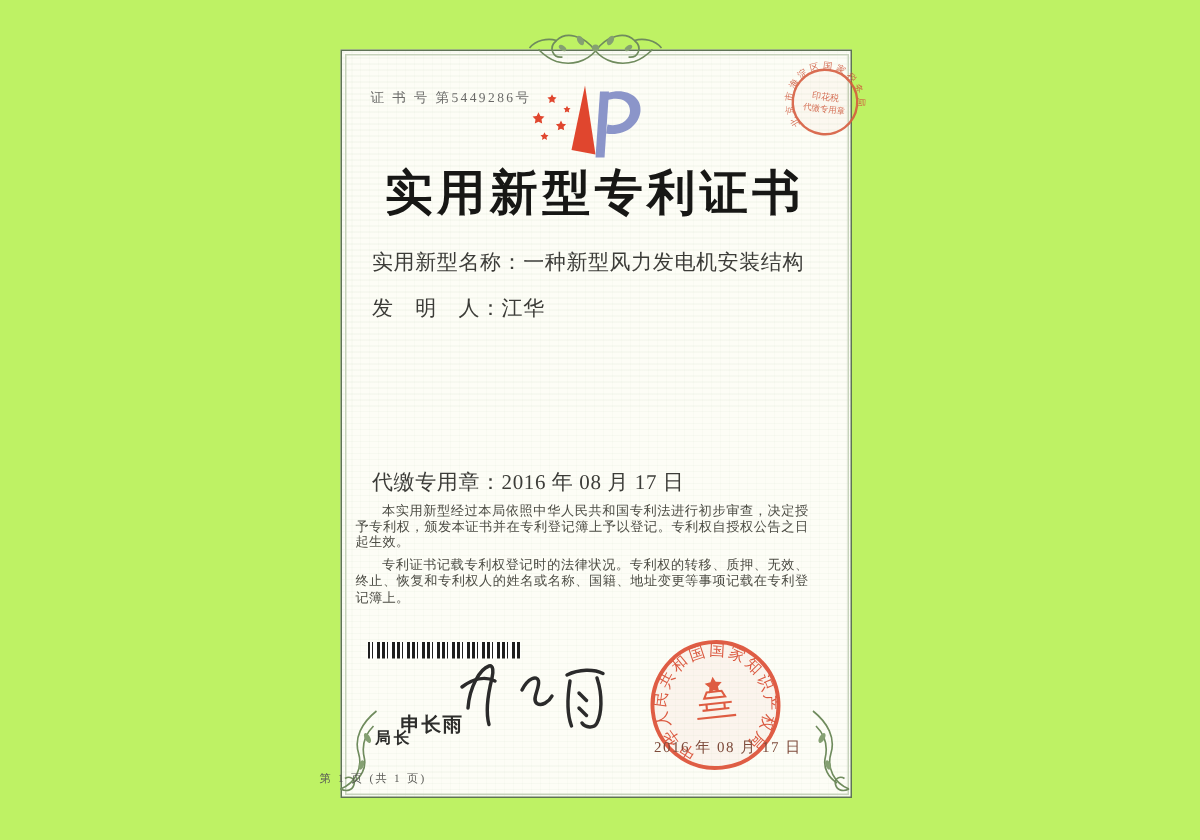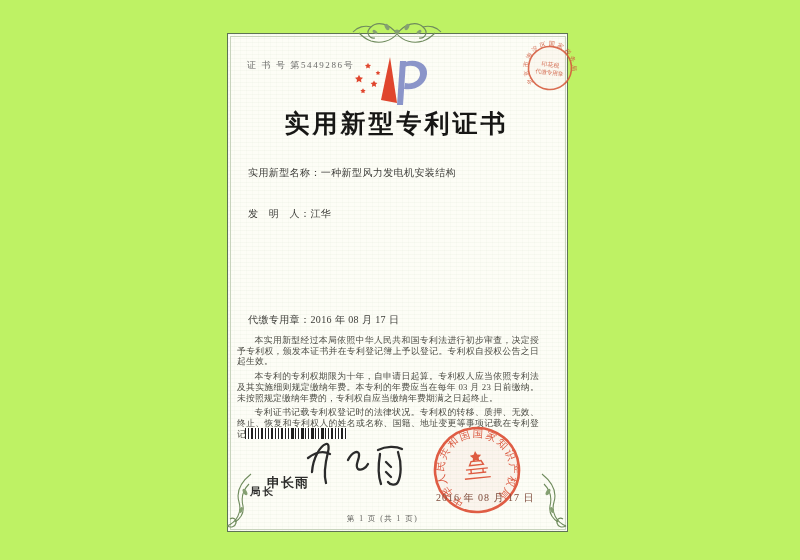--- a/index.html
+++ b/index.html
@@ -12,36 +12,36 @@
     position:absolute;left:227px;top:33px;width:339px;height:497px;
     border:1.5px solid #5e7355;
     background:
       repeating-linear-gradient(0deg, rgba(150,180,140,0.06) 0 1px, rgba(255,255,255,0) 1px 4px),
       repeating-linear-gradient(90deg, rgba(150,180,140,0.04) 0 1px, rgba(255,255,255,0) 1px 6px),
       #fdfdf6;
   }
   .frame-inner{position:absolute;inset:1.5px;border:1px solid #c7d3bc;}
   .abs{position:absolute;}
   .cert-number{left:247px;top:59px;font-size:9px;color:#6a6a68;letter-spacing:1.6px;}
-  .title{left:227px;top:107px;width:339px;text-align:center;font-size:25px;font-weight:bold;
+  .title{left:227px;top:107px;width:339px;text-align:center;font-size:32px;font-weight:bold;
          letter-spacing:3px;color:#171715;}
-  .field{left:248px;font-size:10px;color:#3c3c38;letter-spacing:0.4px;white-space:nowrap;text-align:center;}
-  .f0{top:166px;} .f1{top:207px;} .f2{top:228px;} .f3{top:256px;} .f4{top:285px;} .f5{top:313px;}
+  .field{left:248px;font-size:14px;color:#3c3c38;letter-spacing:0.4px;white-space:nowrap;text-align:center;}
+  .f0{top:166px;} .f1{top:197px;} .f2{top:228px;} .f3{top:256px;} .f4{top:285px;} .f5{top:313px;}
   .body-text{left:233px;top:331px;width:310px;font-size:8.8px;line-height:10.7px;
              color:#4c4c44;text-align:justify;letter-spacing:0.2px;}
   .body-text p{margin:4px;text-indent:2em;}
   .barcode{left:245px;top:428px;width:102px;height:11px;
     background:
       repeating-linear-gradient(90deg,#1e1e1e 0 1.5px,#ffffff 1.5px 3px,#1e1e1e 3px 4px,#ffffff 4px 6.5px,#1e1e1e 6.5px 8.5px,#ffffff 8.5px 10px);}
   .signer-title{left:250px;top:456px;font-size:10.5px;color:#2d2d2b;font-weight:600;letter-spacing:2px;margin-top:29px;}
   .signer-name{left:267px;top:474px;font-size:13px;color:#2d2d2b;font-weight:600;letter-spacing:1px;}
   .signature{left:298px;top:436px;width:112px;height:56px;}
   .gov-seal{left:432px;top:425px;width:90px;height:90px;transform:rotate(-6deg);opacity:0.92;}
   .issue-date{left:436px;top:491px;font-size:10px;color:#7d4a3a;letter-spacing:1px;z-index:5;}
-  .footer{left:227px;top:514px;width:339px;text-align:center;font-size:7.5px;color:#5a5a56;
+  .footer{left:227px;top:514px;width:339px;font-size:7.5px;color:#5a5a56;
           letter-spacing:1.5px;transform:translateX(-14px);}
   .agency-seal{left:521px;top:39px;width:58px;height:58px;transform:rotate(7deg);opacity:0.88;}
   .logo{left:350px;top:53px;width:84px;height:55px;}
   .ornament-top{left:337px;top:19px;width:120px;height:30px;}
   .corner-bl{left:221px;top:472px;width:34px;height:58px;}
   .corner-br{left:538px;top:472px;width:34px;height:58px;transform:scaleX(-1);}
 </style>
 </head>
 <body>
 
@@ -122,21 +122,20 @@
   </svg>
 
   <div class="abs title">实用新型专利证书</div>
 
   <div class="abs field f0"><span>实用新型名称：</span><span>一种新型风力发电机安装结构</span></div>
   <div class="abs field f1"><span>发　明　人：</span><span>江华</span></div>
   <div class="abs field f5"><span>代缴专用章：</span><span>2016 年 08 月 17 日</span></div>
 
   <div class="abs body-text">
     <p>本实用新型经过本局依照中华人民共和国专利法进行初步审查，决定授予专利权，颁发本证书并在专利登记簿上予以登记。专利权自授权公告之日起生效。</p>
-    <p>本专利的专利权期限为十年，自申请日起算。专利权人应当依照专利法及其实施细则规定缴纳年费。本专利的年费应当在每年 03 月 23 日前缴纳。未按照规定缴纳年费的，专利权自应当缴纳年费期满之日起终止。</p>
     <p>专利证书记载专利权登记时的法律状况。专利权的转移、质押、无效、终止、恢复和专利权人的姓名或名称、国籍、地址变更等事项记载在专利登记簿上。</p>
   </div>
 
   <div class="abs barcode"></div>
 
   <div class="abs signer-title">局长</div>
   <div class="abs signer-name">申长雨</div>
 
   <svg class="abs signature" viewBox="0 0 112 56">
     <g stroke="#2b2b2b" stroke-width="2.3" fill="none" stroke-linecap="round">

